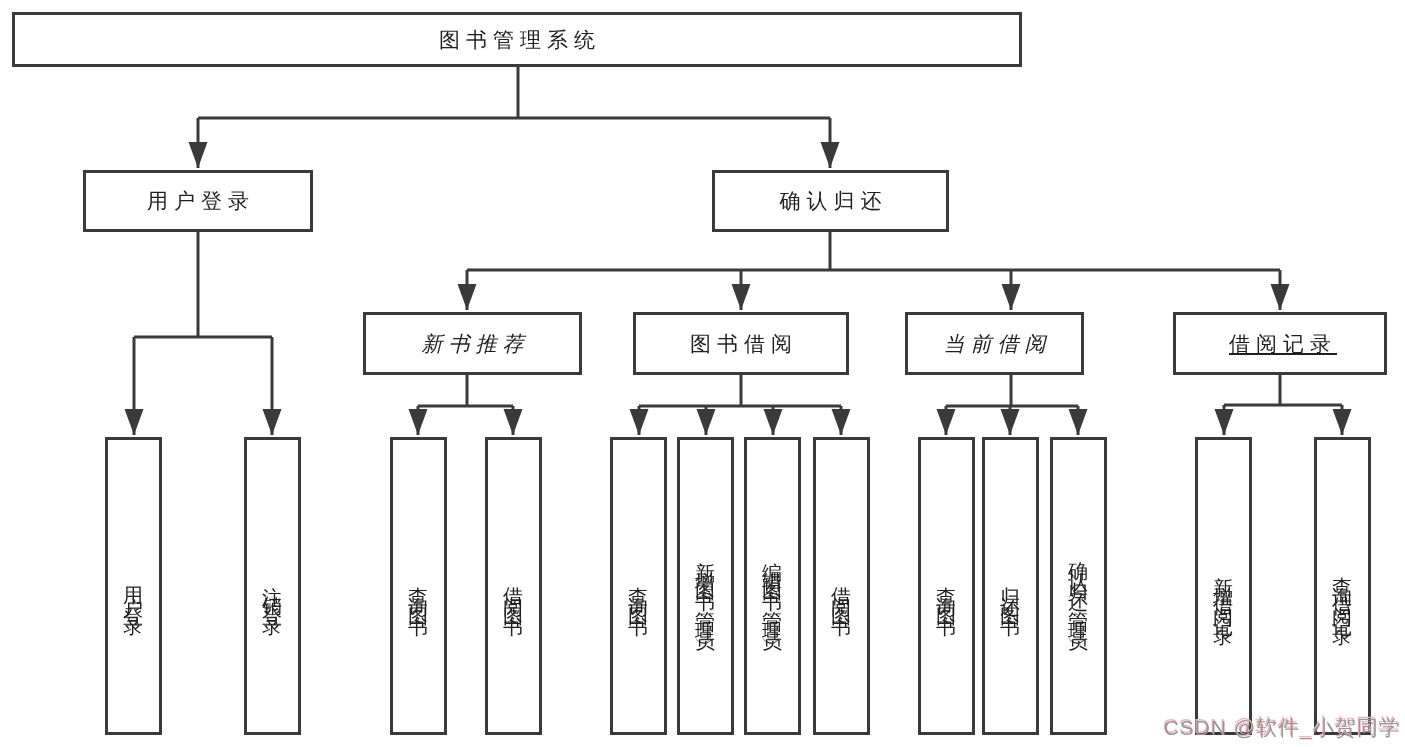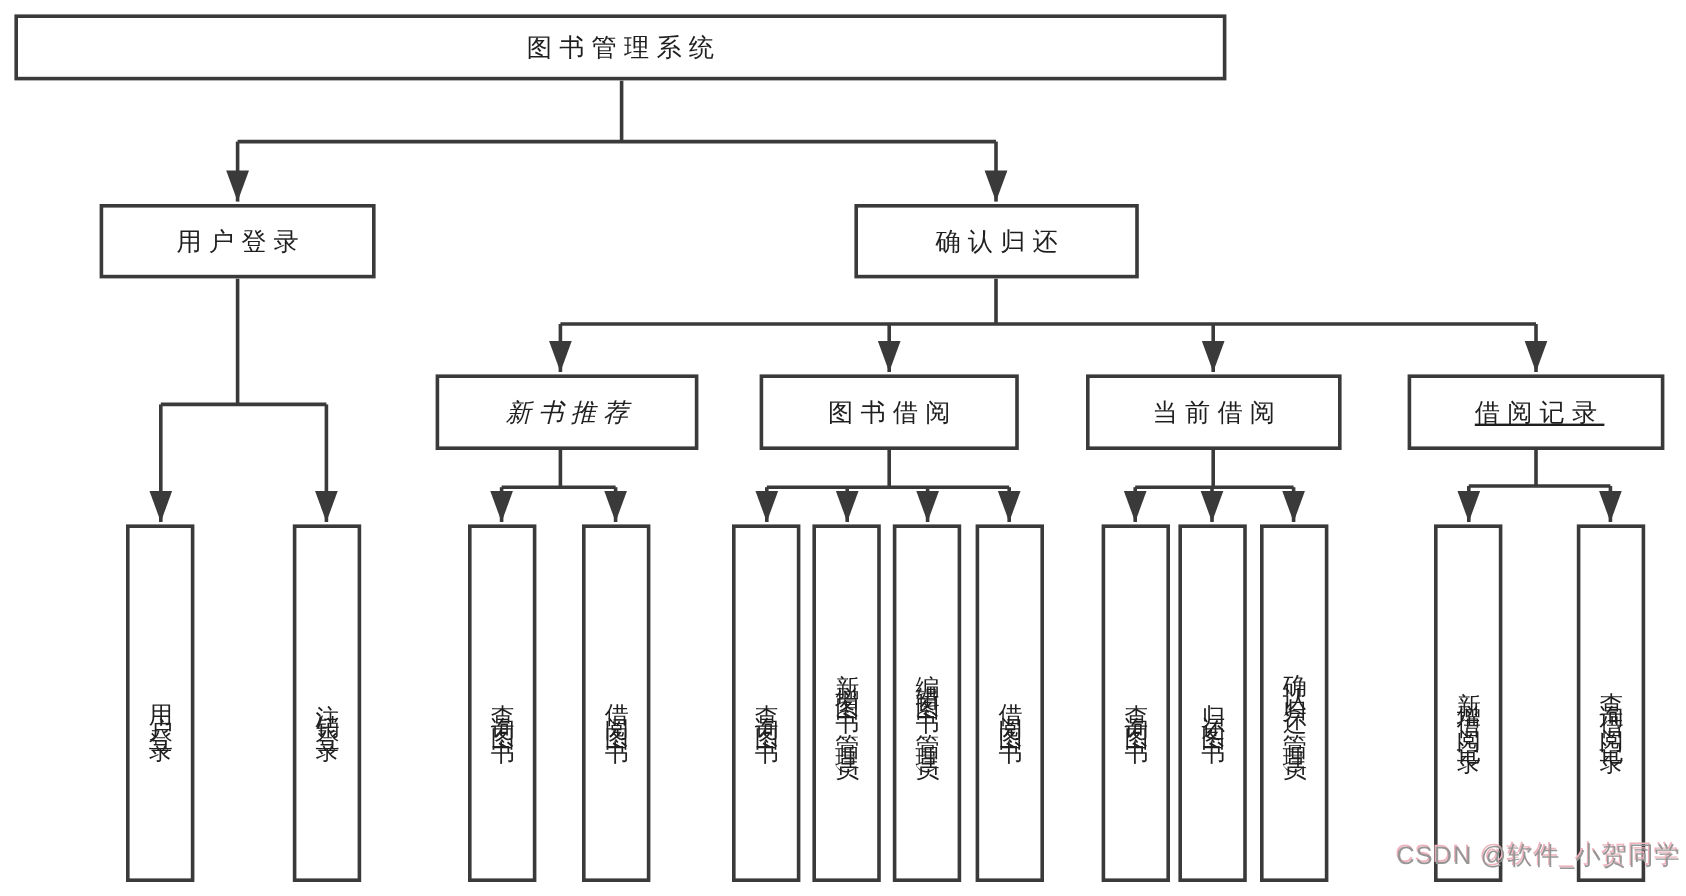--- a/index.html
+++ b/index.html
@@ -48,21 +48,21 @@
     letter-spacing: 6px;
     padding-left: 6px; 
     white-space: nowrap;
   }
   .box.root  { left: 12px;  top: 12px;  width: 1010px; height: 55px; }
   .box.lvl2a { left: 83px;  top: 170px; width: 230px;  height: 62px; }
   .box.lvl2b { left: 712px; top: 170px; width: 237px;  height: 62px; }
   .box.lvl3  { top: 312px; height: 63px; }
   .box.l3a { left: 363px;  width: 219px; font-style: italic; }
   .box.l3b { left: 633px;  width: 216px; }
-  .box.l3c { left: 905px;  width: 213px; }
+  .box.l3c { left: 905px;  width: 179px; font-style: italic; }
   .box.l3d { left: 1173px; width: 214px; text-decoration: underline; }
 
   .box.leaf { top: 437px; width: 57px; height: 298px; }
   .v-label {
     writing-mode: vertical-rl;
     text-orientation: mixed;
     font-size: 20px;
     letter-spacing: 10px;
     padding-top: 10px; 
     white-space: nowrap;
@@ -78,21 +78,21 @@
   .leaf.p8  { left: 813px; }
   .leaf.p9  { left: 918px; }
   .leaf.p10 { left: 982px; }
   .leaf.p11 { left: 1050px; }
   .leaf.p12 { left: 1195px; }
   .leaf.p13 { left: 1314px; }
 
   .watermark {
     position: absolute;
     right: 4px;
-    bottom: 20px;
+    bottom: 5px;
     font-size: 21px;
     color: var(--watermark);
     text-shadow: -1px -2px 0 var(--watermark-shadow);
     letter-spacing: 1px;
     white-space: nowrap;
   }
 </style>
 </head>
 <body>
 

